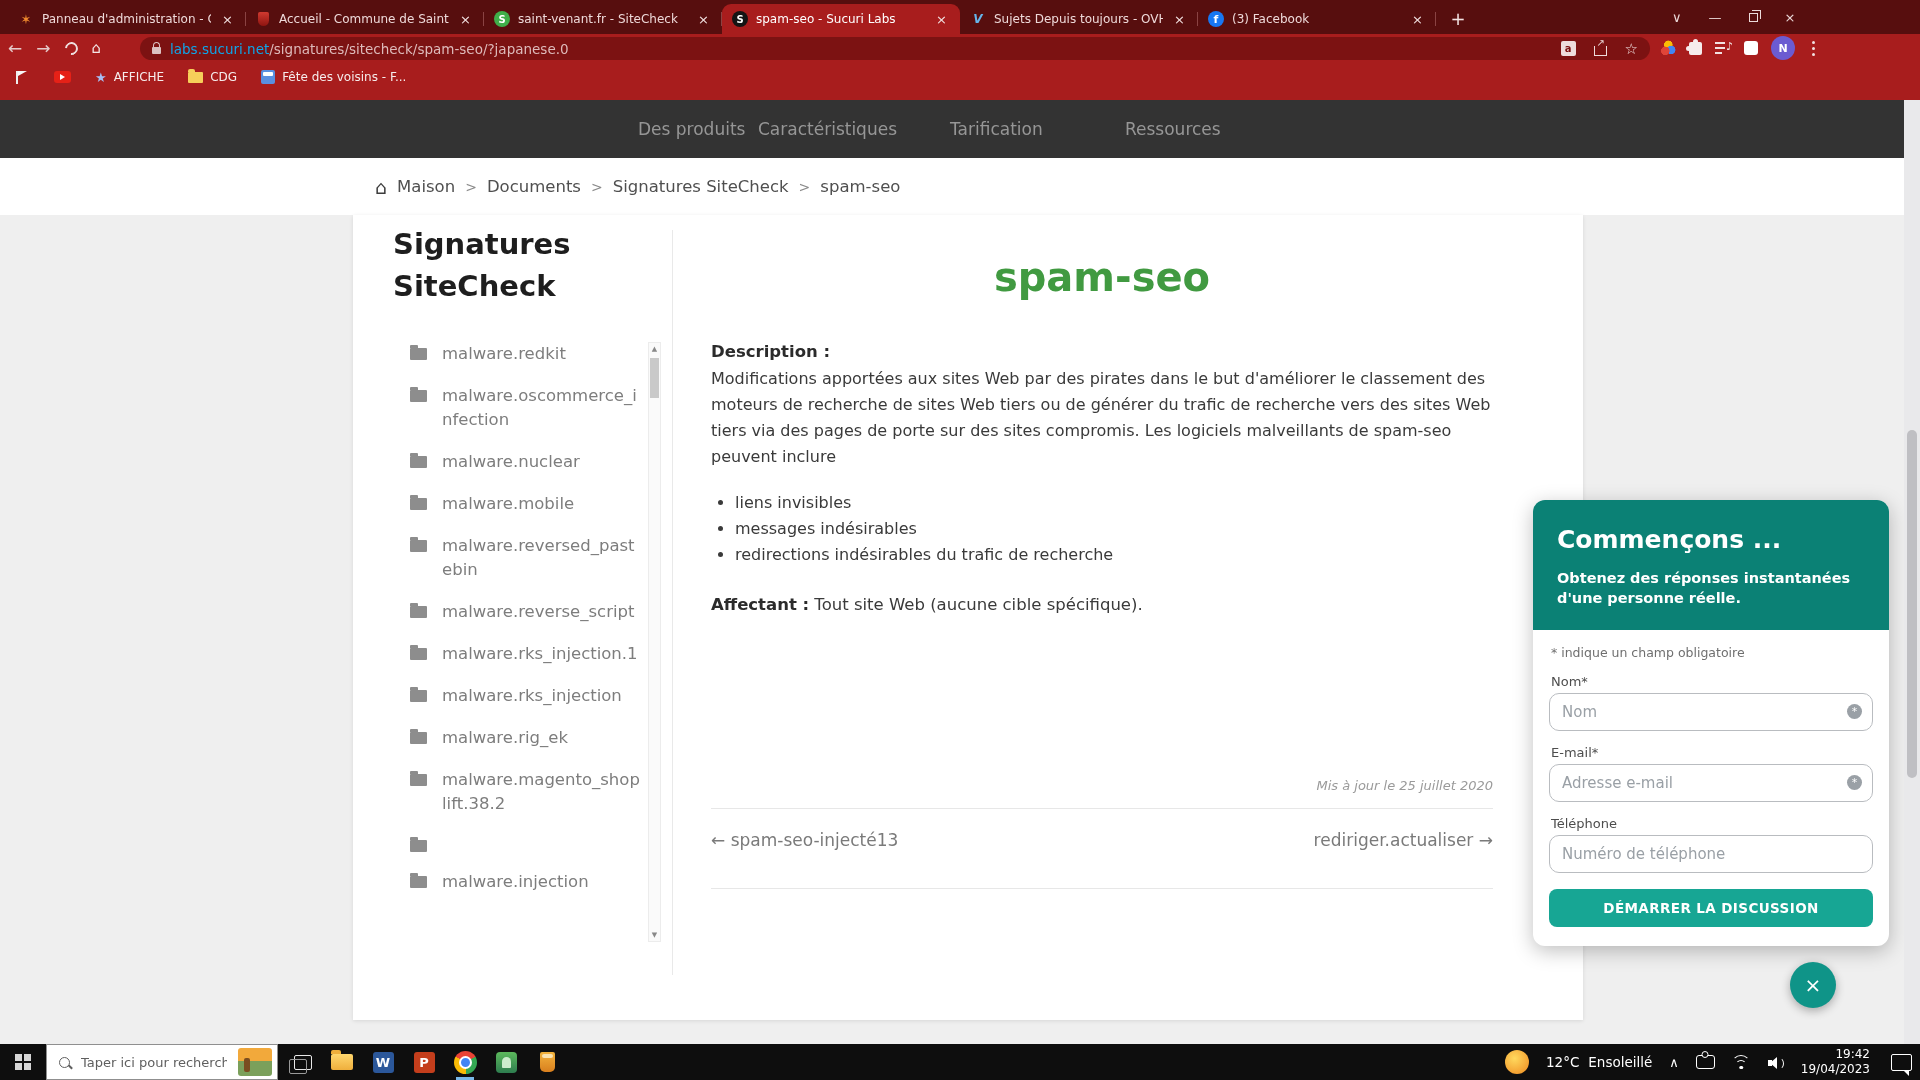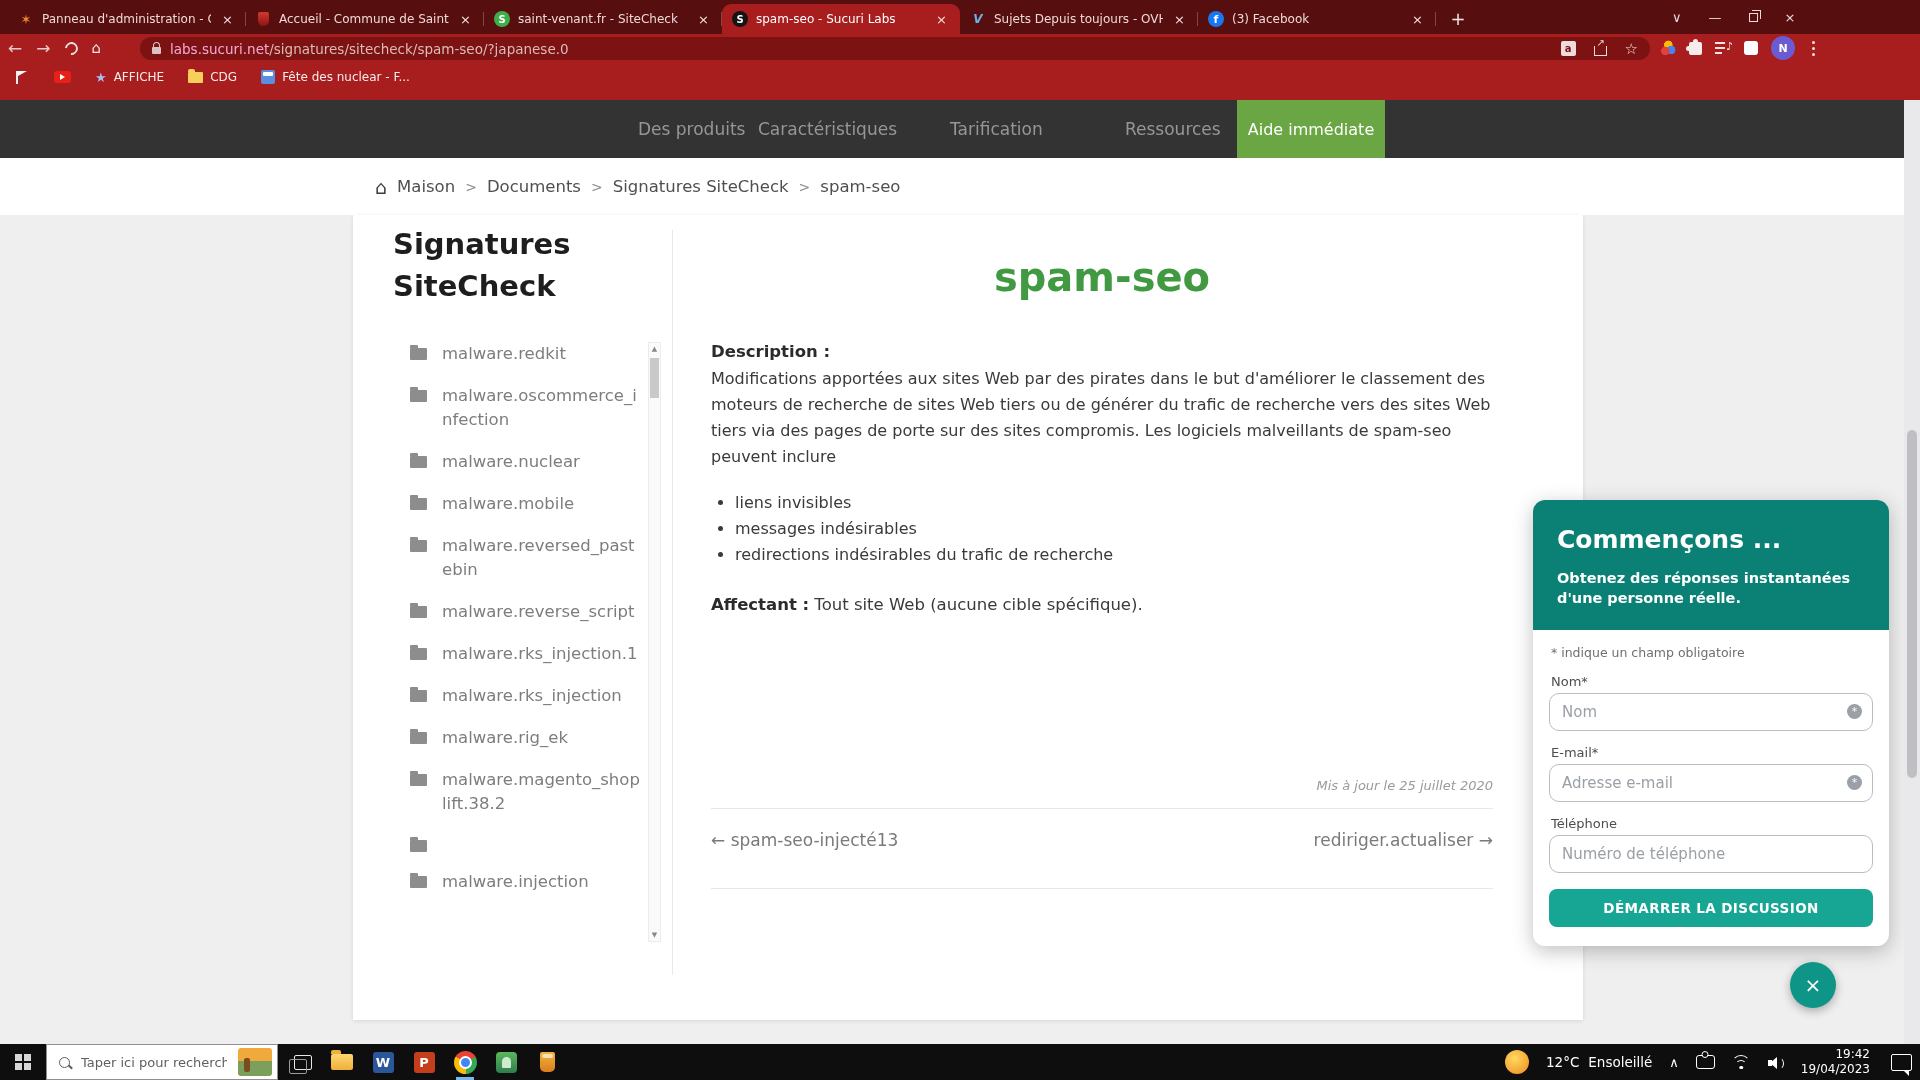--- a/index.html
+++ b/index.html
@@ -35,21 +35,21 @@
     color:#e6caca;font-size:17px;}
   .ic-reload{width:13px;height:13px;border:2px solid #eedcdc;border-radius:50%;box-sizing:border-box;
     border-left-color:transparent;transform:rotate(-40deg);}
   .ic-home{font-size:15px;color:#f4e6e6;}
   .omnibox{position:absolute;left:140px;top:3px;width:1510px;height:23px;background:#7c1212;border-radius:12px;
     display:flex;align-items:center;gap:9px;padding:0 12px;box-sizing:border-box;}
   .ic-lock{width:9px;height:7px;background:#dcc2c2;border-radius:1px;position:relative;margin-top:4px;flex:none;}
   .ic-lock::before{content:"";position:absolute;left:1px;top:-5px;width:7px;height:6px;box-sizing:border-box;
     border:1.5px solid #dcc2c2;border-bottom:none;border-radius:4px 4px 0 0;}
   .url{font-size:13.5px;white-space:nowrap;overflow:hidden;}
-  .url .dom{color:#f9a8d4;margin-top:8px;}
+  .url .dom{color:#0ea5e9;margin-top:8px;}
   .url .path{color:#debbbb;}
   .omni-right{margin-left:auto;display:flex;align-items:center;gap:18px;}
   .ic-translate{width:15px;height:15px;background:#eedcdc;border-radius:2px;color:#7c1212;font-size:10px;
     font-weight:bold;display:flex;align-items:center;justify-content:center;}
   .ic-sharebox{width:11px;height:9px;border:1.5px solid #eedcdc;border-top:none;position:relative;margin-top:5px;}
   .ic-sharebox .arr{position:absolute;left:2px;top:-9px;font-size:10px;color:#eedcdc;}
   .ic-star{font-size:15px;color:#eedcdc;}
   .extrow{position:absolute;left:1660px;top:0;height:28px;display:flex;align-items:center;gap:13px;}
   .ic-balls{width:16px;height:16px;
     background:radial-gradient(circle at 33% 68%,#e04438 0 4px,transparent 4.5px),
@@ -288,30 +288,29 @@
     <div class="bm">
       <span class="bm-star">★</span>
       <span>AFFICHE</span>
     </div>
     <div class="bm">
       <span class="bm-folder"></span>
       <span>CDG</span>
     </div>
     <div class="bm">
       <span class="bm-fete"></span>
-      <span>Fête des nuclear - F...</span>
+      <span>Fête des voisins - F...</span>
     </div>
   </div>
 
   <div class="sitenav">
     <span class="lnk n0">Des produits</span>
     <span class="lnk n1">Caractéristiques</span>
     <span class="lnk n2">Tarification</span>
     <span class="lnk n3">Ressources</span>
-    <div class="cta">Aide immédiate</div>
   </div>
 
   <div class="breadbar">
     <div class="crumbs">
       <span class="home">⌂</span>
       <span>Maison</span>
       <span class="sep">&gt;</span>
       <span>Documents</span>
       <span class="sep">&gt;</span>
       <span>Signatures SiteCheck</span>

